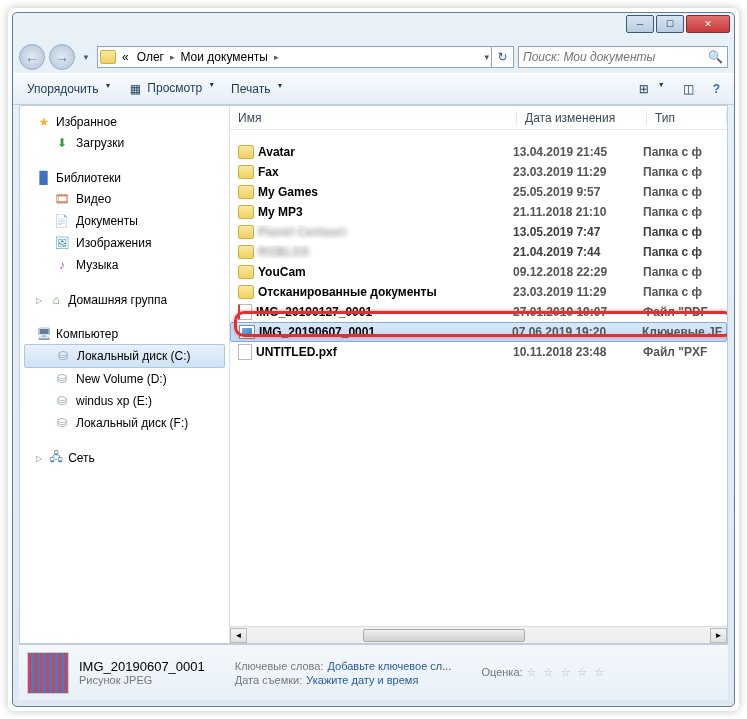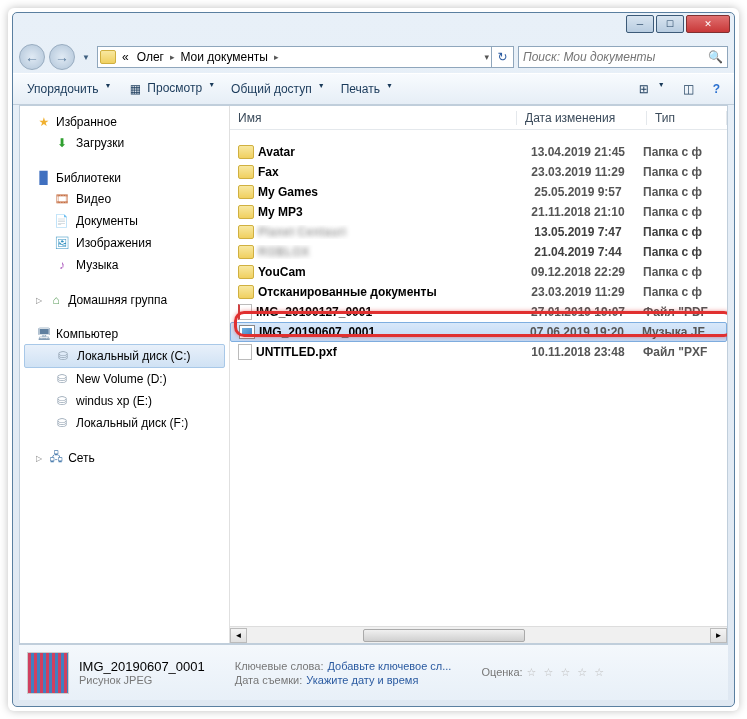--- a/index.html
+++ b/index.html
@@ -34,21 +34,21 @@
 .side-item.sel { background:linear-gradient(#e8f0fa,#d0e2f4); border:1px solid #a8c8e8; border-radius:2px; margin:0 4px; padding-left:30px;}
 .ico { width:16px; height:16px; display:inline-flex; align-items:center; justify-content:center; font-size:12px; }
 .ico-fav{color:#f0b030;} .ico-dl{color:#30a030;} .ico-lib{color:#4070c0;} .ico-vid{color:#c06030;} .ico-doc{color:#d0a050;} .ico-img{color:#3090c0;} .ico-mus{color:#b060c0;} .ico-home{color:#60a060;} .ico-comp{color:#6080a0;} .ico-disk{color:#90a0b0;} .ico-net{color:#5080b0;}
 .filepane { flex:1; display:flex; flex-direction:column; position:relative;gap:12px; }
 .cols { height:24px; display:flex; align-items:center; border-bottom:1px solid #e4e8ec; font-size:12px; color:#3a4a5a; }
 .col { padding:0 8px; border-right:1px solid #e4e8ec; cursor:pointer; }
 .col-name{flex:1;} .col-date{width:130px;} .col-type{width:80px;}
 .filelist { flex:1; overflow:hidden; position:relative; }
 .frow { display:flex; align-items:center; height:20px; font-size:12px; padding:0 4px; cursor:pointer;font-weight:bold; }
 .frow .fname { flex:1; display:flex; align-items:center; gap:4px; padding-left:4px; overflow:hidden; white-space:nowrap;}
-.frow .fdate { width:130px; color:#555;text-align:center; }
+.frow .fdate { width:130px; color:#555; }
 .frow .ftype { width:80px; color:#555; overflow:hidden; white-space:nowrap;}
 .frow.sel { background:linear-gradient(#d8e8fa,#c0d8f4); border:1px solid #7eaee0; border-radius:2px;}
 .frow.blur { color:transparent; text-shadow:0 0 5px #999; }
 .frow.blur .fdate,.frow.blur .ftype{ color:#404040; text-shadow:none;}
 .fico-folder{ width:16px; height:14px; background:linear-gradient(#f8e8a0,#f0d060); border:1px solid #d0b040; border-radius:2px;}
 .fico-pdf{ width:14px; height:16px; background:#fff; border:1px solid #bbb; border-left:2px solid #d04040;}
 .fico-img{ width:16px; height:14px; background:#fff; border:1px solid #888; position:relative;}
 .fico-img::after{content:""; position:absolute; left:2px; top:2px; right:2px; bottom:2px; background:linear-gradient(135deg,#70b0e0,#4080c0);}
 .fico-file{ width:14px; height:16px; background:#fff; border:1px solid #bbb;}
 .highlight { position:absolute; border:3px solid #e03030; border-radius:10px; pointer-events:none; box-shadow:0 0 4px rgba(224,48,48,.5);}
@@ -106,24 +106,20 @@
     <div class="tb-btn">
         <span>Упорядочить</span>
         <span class="tb-drop">▼</span>
       </div>
     <div class="tb-btn">
         <span class="ico">▦</span>
         <span>Просмотр</span>
         <span class="tb-drop">▼</span>
       </div>
     <div class="tb-btn">
-        <span>Общий доступ</span>
-        <span class="tb-drop">▼</span>
-      </div>
-    <div class="tb-btn">
         <span>Печать</span>
         <span class="tb-drop">▼</span>
       </div>
     <div class="tb-sep"></div>
     <div class="tb-btn">
         <span class="ico">⊞</span>
         <span class="tb-drop">▼</span>
       </div>
     <div class="tb-btn">
         <span class="ico">◫</span>
@@ -281,21 +277,21 @@
             </div>
             <div class="fdate">27.01.2019 19:07</div>
             <div class="ftype">Файл "PDF</div>
           </div>
           <div class="frow sel">
             <div class="fname">
               <span class="fico-img"></span>
               <span>IMG_20190607_0001</span>
             </div>
             <div class="fdate">07.06.2019 19:20</div>
-            <div class="ftype">Музыка JF</div>
+            <div class="ftype">Ключевые JF</div>
           </div>
           <div class="frow">
             <div class="fname">
               <span class="fico-file"></span>
               <span>UNTITLED.pxf</span>
             </div>
             <div class="fdate">10.11.2018 23:48</div>
             <div class="ftype">Файл "PXF</div>
           </div>
         </div>

